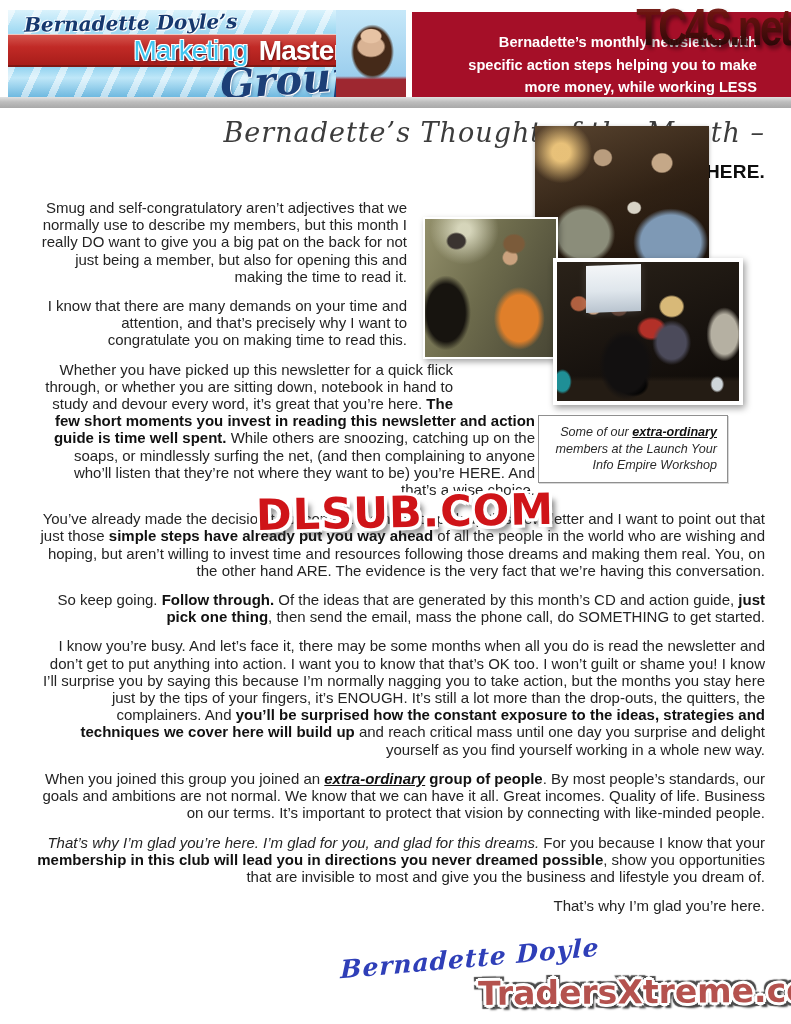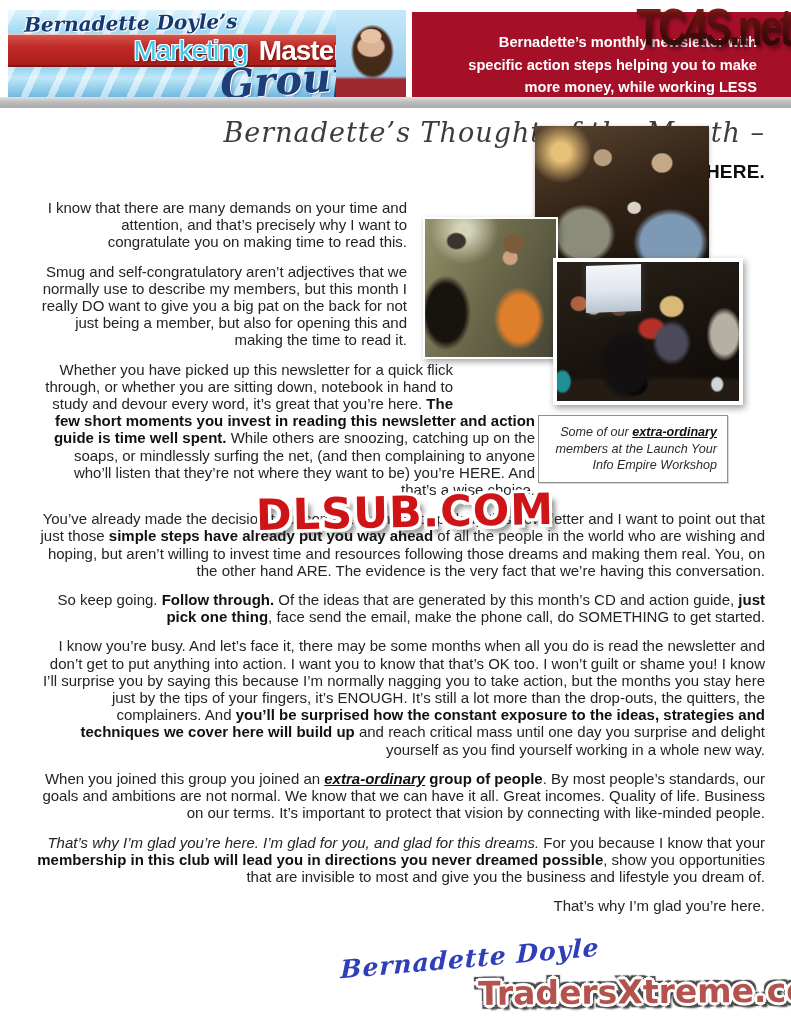--- a/index.html
+++ b/index.html
@@ -136,25 +136,25 @@
       <p>Bernadette’s monthly newsletter with specific action steps helping you to make more money, while working LESS</p>
     </div>
     <div class="wm wm-tc4s">TC4S.net</div>
   </header>
 
   <div class="gray-bar"></div>
 
   <main class="article">
     <h1>Bernadette’s Thought of the Month –</h1>
     <h2>I’m glad you’re HERE.</h2>
+    <p class="p-narrow"><span class="r">Smug and self-congratulatory aren’t adjectives that we normally use to describe my members, but this month I really DO want to give you a big pat on the back for not just being a member, but also for opening this and making the time to read it.</span></p>
     <p class="p-narrow"><span class="r">I know that there are many demands on your time and attention, and that’s precisely why I want to congratulate you on making time to read this.</span></p>
-    <p class="p-narrow"><span class="r">Smug and self-congratulatory aren’t adjectives that we normally use to describe my members, but this month I really DO want to give you a big pat on the back for not just being a member, but also for opening this and making the time to read it.</span></p>
     <p class="p-mid"><span class="wrap-spacer"></span><span><span class="r">Whether you have picked up this newsletter for a quick flick through, or whether you are sitting down, notebook in hand to study and devour every word, it’s great that you’re here. </span><span class="b">The few short moments you invest in reading this newsletter and action guide is time well spent.</span><span class="r"> While others are snoozing, catching up on the soaps, or mindlessly surfing the net, (and then complaining to anyone who’ll listen that they’re not where they want to be) you’re HERE. And that’s a wise choice.</span></span></p>
     <p><span class="r">You’ve already made the decision to become a member, to pick up this newsletter and I want to point out that just those </span><span class="b">simple steps have already put you way ahead</span><span class="r"> of all the people in the world who are wishing and hoping, but aren’t willing to invest time and resources following those dreams and making them real. You, on the other hand ARE. The evidence is the very fact that we’re having this conversation.</span></p>
-    <p><span class="r">So keep going. </span><span class="bi">Follow through.</span><span class="r"> Of the ideas that are generated by this month’s CD and action guide, </span><span class="b">just pick one thing</span><span class="r">, face send the email, make the phone call, do SOMETHING to get started.</span></p>
+    <p><span class="r">So keep going. </span><span class="bi">Follow through.</span><span class="r"> Of the ideas that are generated by this month’s CD and action guide, </span><span class="b">just pick one thing</span><span class="r">, then send the email, mass the phone call, do SOMETHING to get started.</span></p>
     <p><span class="r">I know you’re busy. And let’s face it, there may be some months when all you do is read the newsletter and don’t get to put anything into action. I want you to know that that’s OK too. I won’t guilt or shame you! I know I’ll surprise you by saying this because I’m normally nagging you to take action, but the months you stay here just by the tips of your fingers, it’s ENOUGH. It’s still a lot more than the drop-outs, the quitters, the complainers. And </span><span class="b">you’ll be surprised how the constant exposure to the ideas, strategies and techniques we cover here will build up</span><span class="r"> and reach critical mass until one day you surprise and delight yourself as you find yourself working in a whole new way.</span></p>
     <p><span class="r">When you joined this group you joined an </span><span class="biu">extra-ordinary</span><span class="bi"> group of people</span><span class="r">. By most people’s standards, our goals and ambitions are not normal. We know that we can have it all. Great incomes. Quality of life. Business on our terms. It’s important to protect that vision by connecting with like-minded people.</span></p>
     <p><span class="i">That’s why I’m glad you’re here. I’m glad for you, and glad for this dreams.</span><span class="r"> For you because I know that your </span><span class="b">membership in this club will lead you in directions you never dreamed possible</span><span class="r">, show you opportunities that are invisible to most and give you the business and lifestyle you dream of.</span></p>
     <p><span class="r">That’s why I’m glad you’re here.</span></p>
   </main>
 
   <div class="photo photo-a" title="Two men in conversation at the workshop, one holding a microphone"></div>
   <div class="photo photo-b" title="Woman in black talking with a man in an orange checked shirt"></div>
   <div class="photo photo-c" title="Members networking around tables near a flipchart">
     <span class="flipchart"></span>

